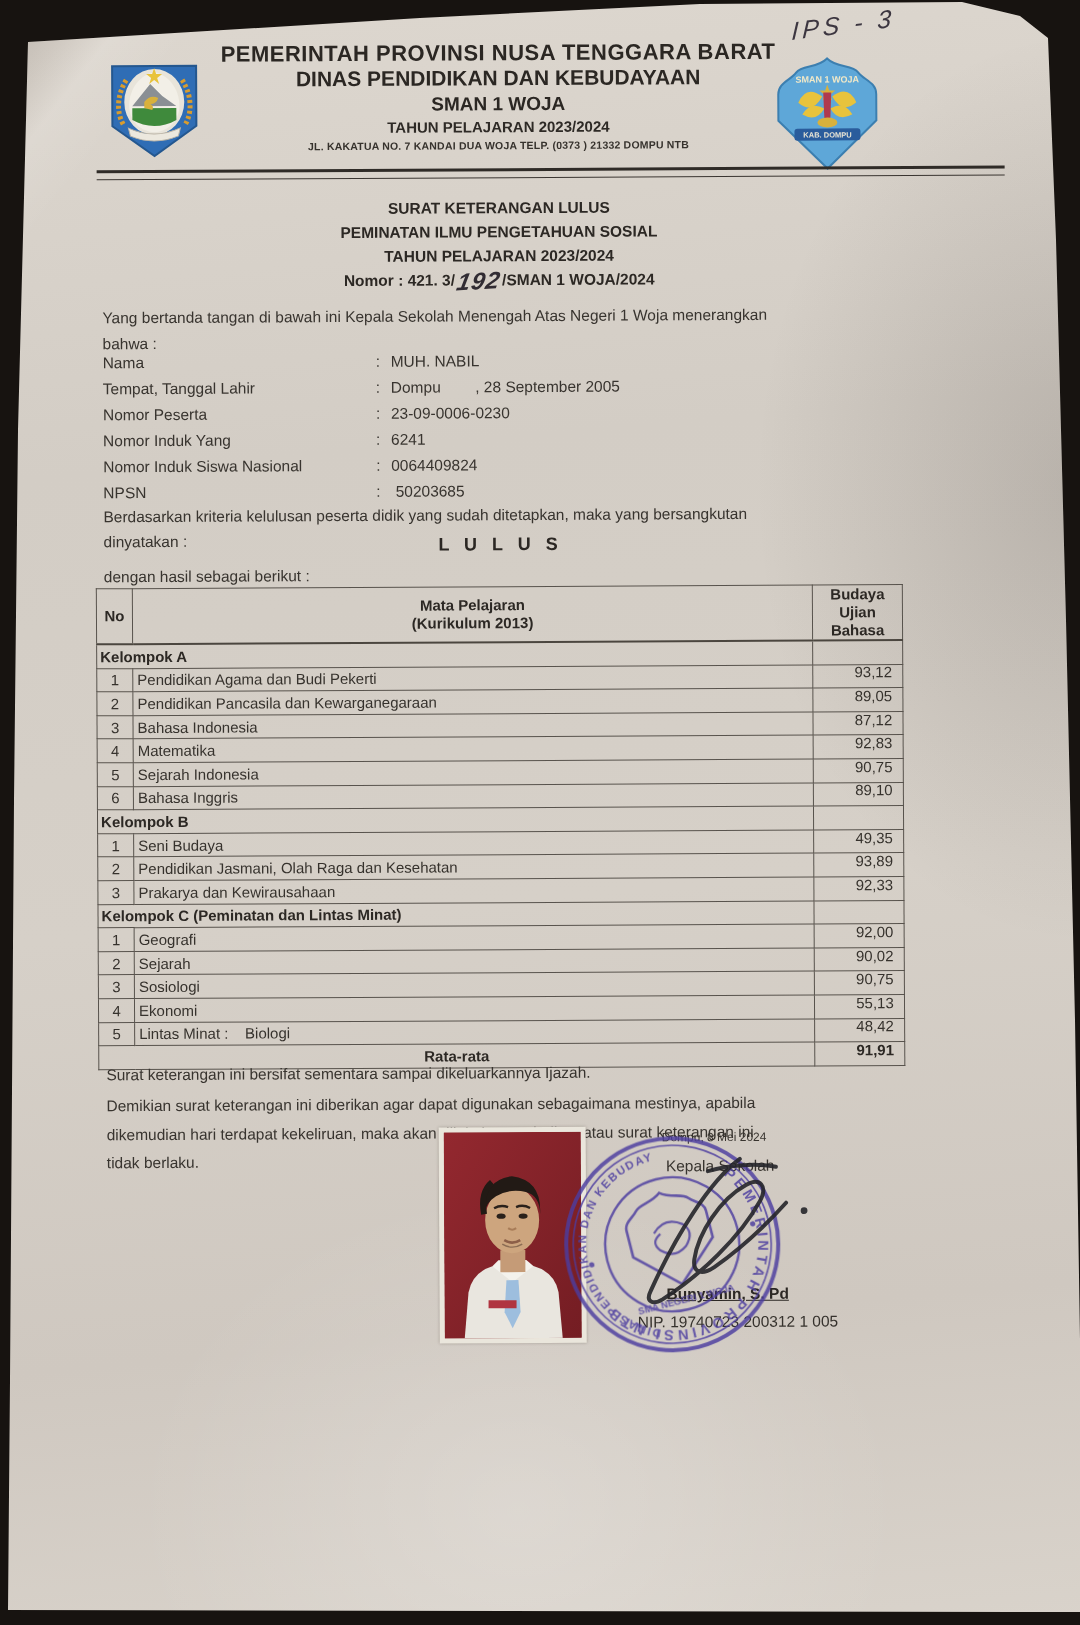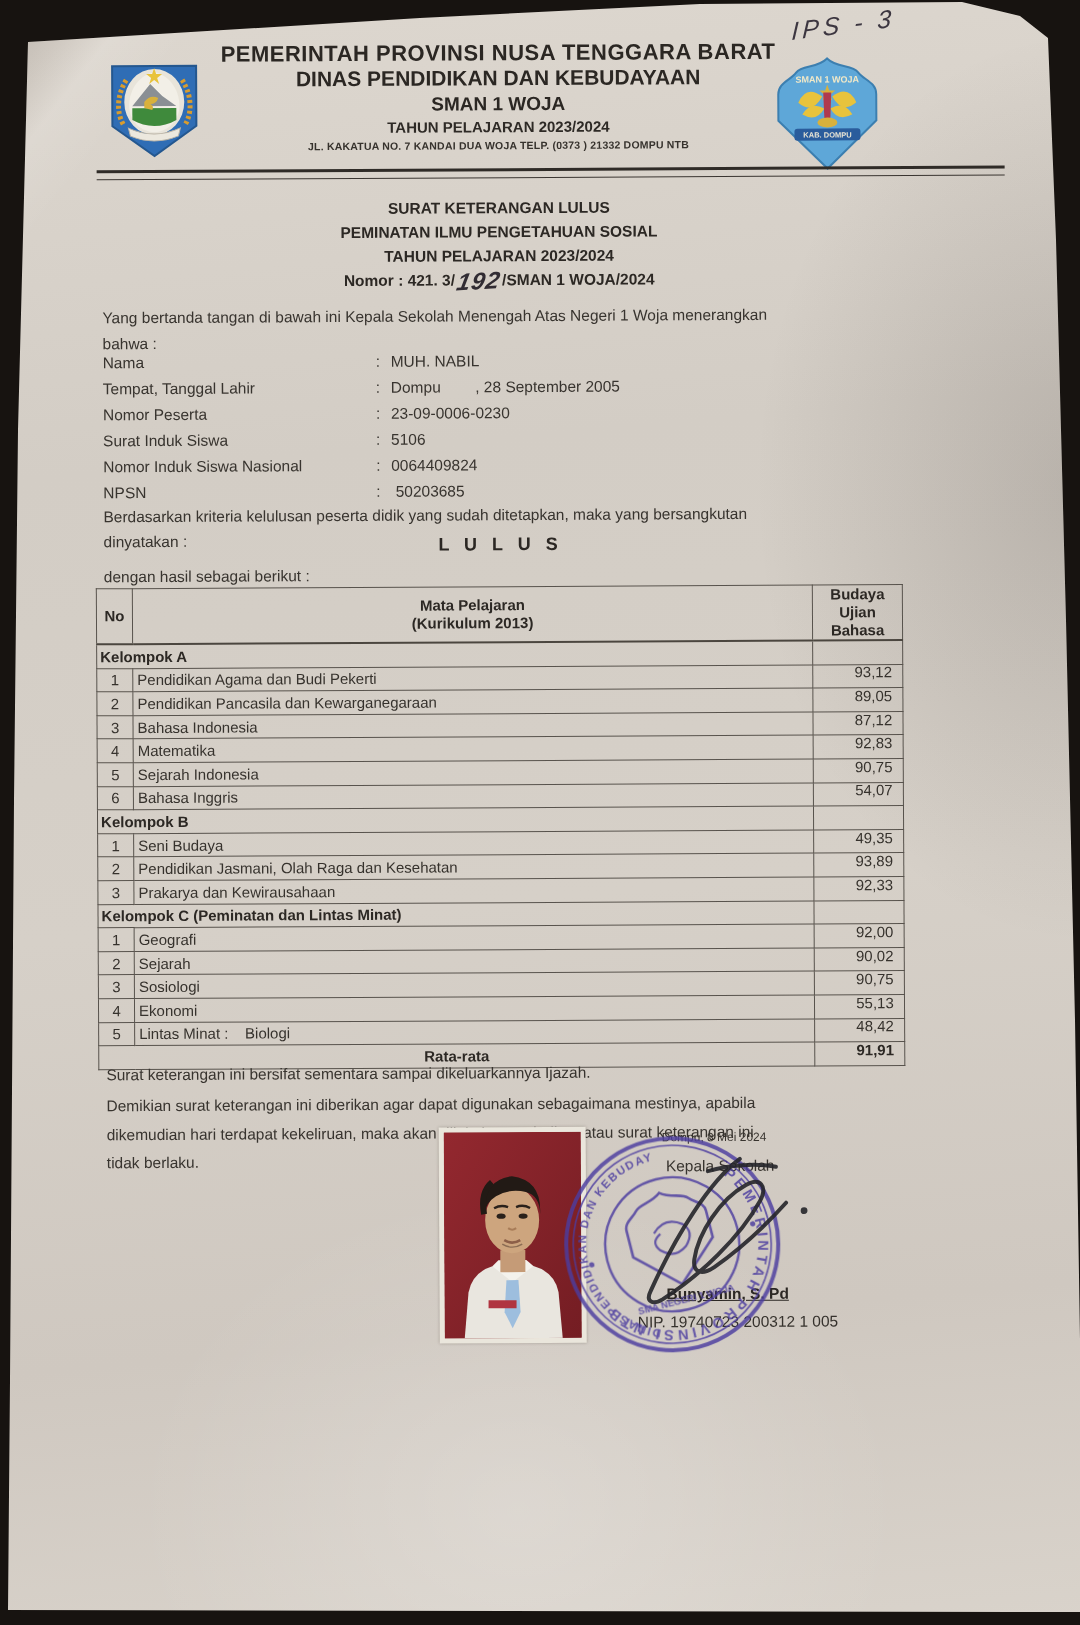--- a/index.html
+++ b/index.html
@@ -176,23 +176,23 @@
         <span class="field-label">Tempat, Tanggal Lahir</span>
         <span class="field-colon">:</span>
         <span class="field-value">Dompu        , 28 September 2005</span>
       </div>
       <div class="field-row">
         <span class="field-label">Nomor Peserta</span>
         <span class="field-colon">:</span>
         <span class="field-value">23-09-0006-0230</span>
       </div>
       <div class="field-row">
-        <span class="field-label">Surat Induk Siswa</span>
-        <span class="field-colon">:</span>
-        <span class="field-value">5106</span>
+        <span class="field-label">Nomor Induk Yang</span>
+        <span class="field-colon">:</span>
+        <span class="field-value">6241</span>
       </div>
       <div class="field-row">
         <span class="field-label">Nomor Induk Siswa Nasional</span>
         <span class="field-colon">:</span>
         <span class="field-value">0064409824</span>
       </div>
       <div class="field-row">
         <span class="field-label">NPSN</span>
         <span class="field-colon">:</span>
         <span class="field-value"> 50203685</span>
@@ -251,21 +251,21 @@
           <td class="score-cell"><span>92,83</span></td>
         </tr>
         <tr>
           <td class="no-cell">5</td>
           <td class="subject-cell">Sejarah Indonesia</td>
           <td class="score-cell"><span>90,75</span></td>
         </tr>
         <tr>
           <td class="no-cell">6</td>
           <td class="subject-cell">Bahasa Inggris</td>
-          <td class="score-cell"><span>54,07</span></td>
+          <td class="score-cell"><span>89,10</span></td>
         </tr>
         <tr class="group-row">
           <td colspan="2">Kelompok B</td>
           <td class="score-cell"></td>
         </tr>
         <tr>
           <td class="no-cell">1</td>
           <td class="subject-cell">Seni Budaya</td>
           <td class="score-cell"><span>49,35</span></td>
         </tr>

